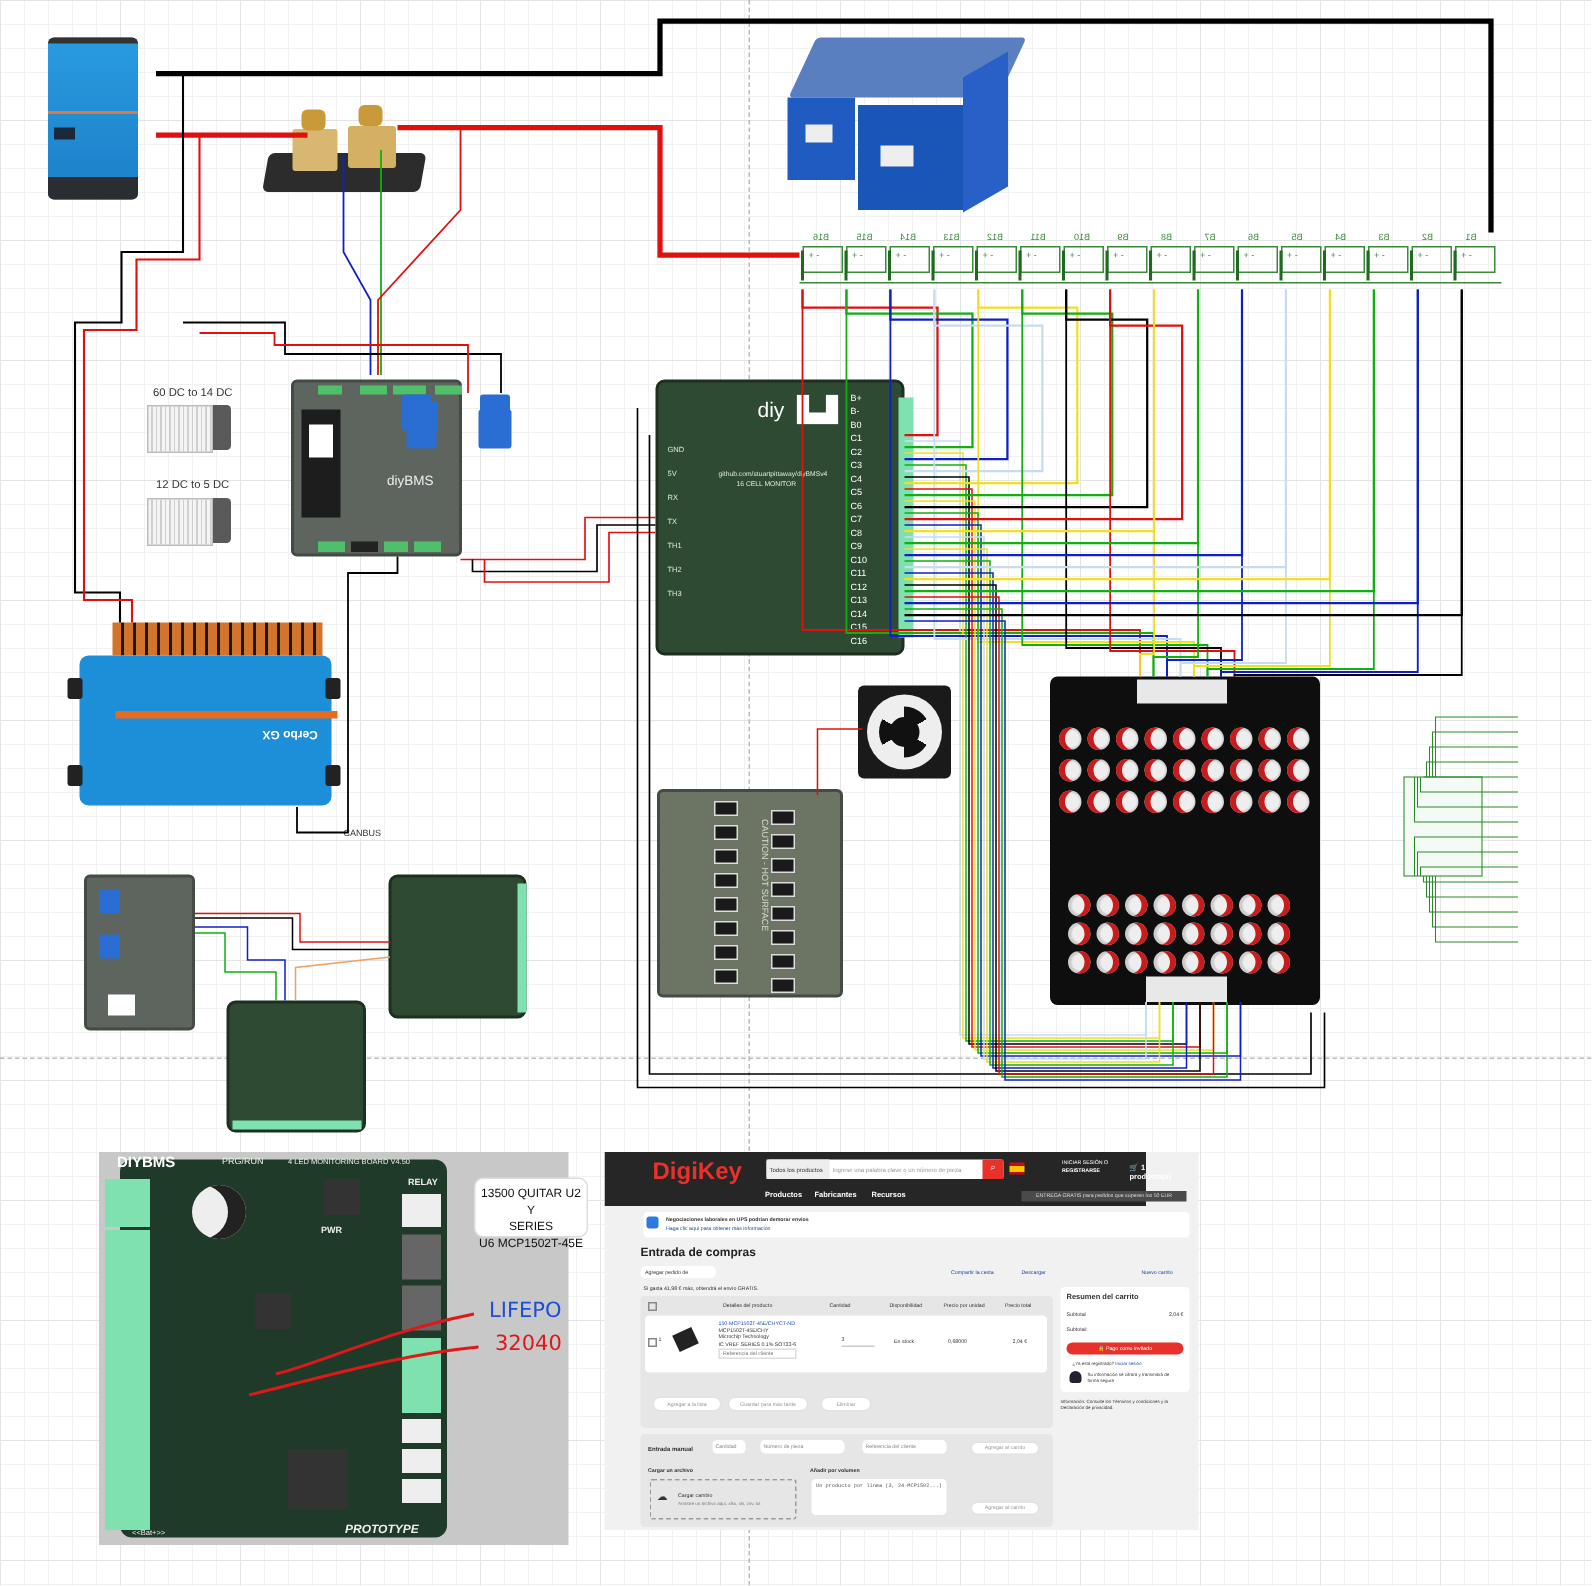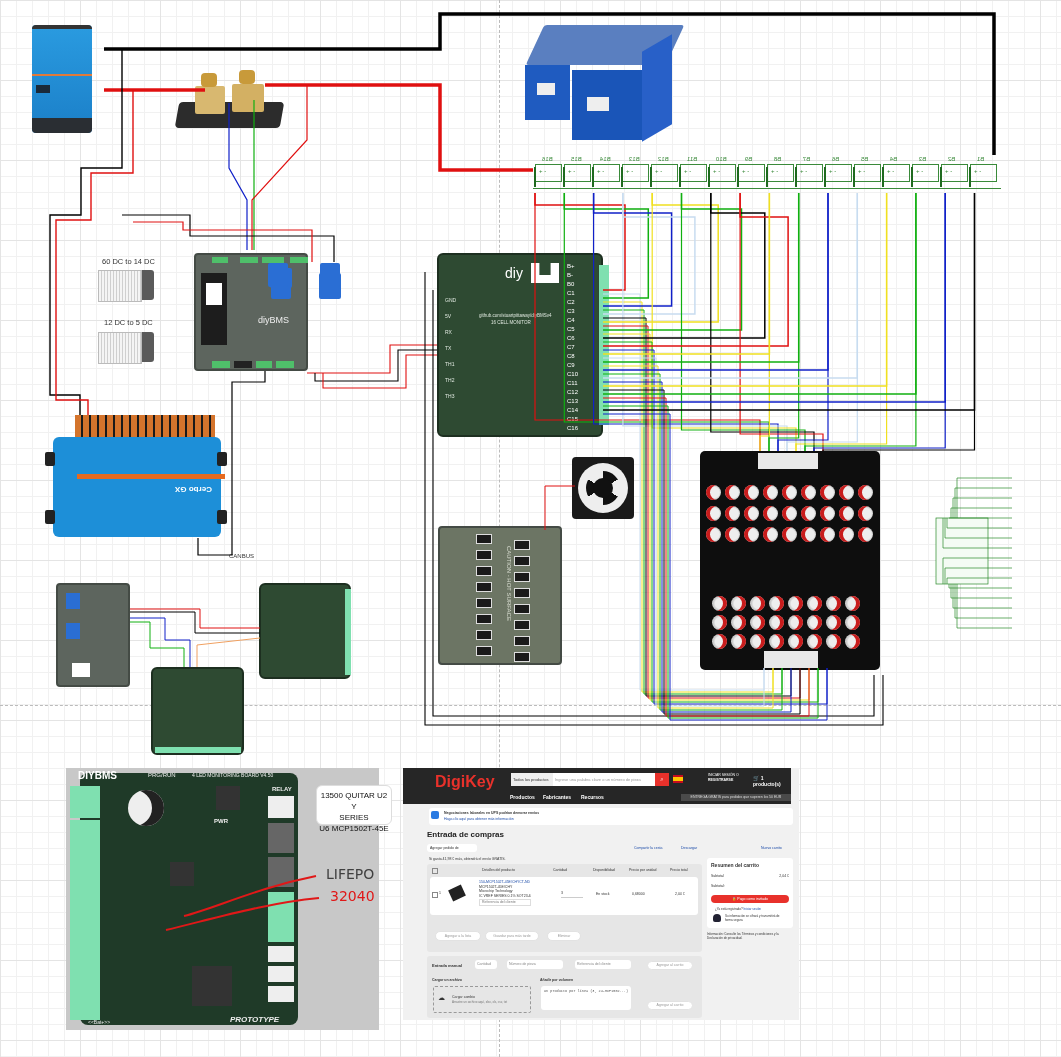--- a/index.html
+++ b/index.html
@@ -18,21 +18,21 @@
   .pcb-green{background:#2e4a32;border:2px solid #1d2f20;border-radius:6px;}
   .pcb-grey{background:#5d655e;border:2px solid #444b45;border-radius:4px;}
   .term{position:absolute;background:#7fe0b0;}
   .silk{position:absolute;color:#dfe8df;font-size:5px;line-height:6px;white-space:pre;}
   .label{position:absolute;font-size:8px;color:#333;}
   .cap{position:absolute;width:15px;height:15px;border-radius:50%;background:radial-gradient(circle at 55% 50%,#eee 0 45%,#ccc 60%);box-shadow:inset 4px 0 0 #c81c1c;}
   .victron{background:linear-gradient(#2a9be0,#1b7fc8);border-radius:4px;}
   .note{position:absolute;background:#fff;border:1px solid #ddd;border-radius:6px;font-size:8px;text-align:center;color:#111;line-height:11px;padding:4px 2px;box-sizing:border-box;}
   
   .dk{position:absolute;left:403px;top:768px;width:396px;height:252px;background:#f1f1f1;overflow:hidden;font-size:4px;color:#333;}
-  .dk-head{position:absolute;left:0;top:0;width:388px;height:36px;background:#262626;}
+  .dk-head{position:absolute;left:0;top:0;width:340px;height:36px;background:#262626;padding-left:21px;}
   .dk-logo{position:absolute;left:32px;top:5px;color:#e8312b;font-weight:bold;font-size:16px;}
   .dk-search{position:absolute;left:108px;top:5px;width:158px;height:13px;background:#fff;border-radius:2px;}
   .dk-search-sel{position:absolute;left:0;top:0;width:42px;height:13px;background:#eee;font-size:4px;line-height:13px;padding-left:2px;box-sizing:border-box;}
   .dk-search-in{position:absolute;left:44px;top:0;width:100px;height:13px;font-size:4px;line-height:13px;color:#999;}
   .dk-search-btn{position:absolute;right:0;top:0;width:14px;height:13px;background:#e8312b;color:#fff;text-align:center;line-height:13px;font-size:6px;}
   .dk-flag{position:absolute;left:270px;top:7px;width:10px;height:8px;background:linear-gradient(#c60b1e 25%,#ffc400 25% 75%,#c60b1e 75%);}
   .dk-white{color:#fff;}
   .dk-card{position:absolute;background:#fff;border-radius:3px;}
   .dk-btn-red{position:absolute;background:#e8312b;color:#fff;border-radius:6px;text-align:center;}
   .dk-btn-ghost{position:absolute;background:#fff;border:1px solid #e2e2e2;border-radius:6px;color:#999;text-align:center;line-height:8px;}
@@ -375,21 +375,21 @@
   <div style="position:absolute;left:82px;top:4px;color:#eee;font-size:6px">PRG/RUN</div>
   <div style="position:absolute;left:126px;top:4px;color:#eee;font-size:5px">4 LED MONITORING BOARD V4.50</div>
   <div style="position:absolute;left:206px;top:18px;color:#eee;font-size:6px;font-weight:bold">RELAY</div>
   <div style="position:absolute;left:148px;top:50px;color:#eee;font-size:6px;font-weight:bold">PWR</div>
   <div style="position:absolute;left:164px;top:247px;color:#eee;font-size:8px;font-weight:bold;font-style:italic">PROTOTYPE</div>
   <div style="position:absolute;left:22px;top:251px;color:#eee;font-size:5px">&lt;&lt;Bat+&gt;&gt;</div>
   <svg style="position:absolute;left:0;top:0" width="313" height="262">
     <path d="M118 148 C150 140,190 120,250 108" stroke="#e01818" stroke-width="2" fill="none"></path>
     <path d="M100 162 C150 150,200 135,253 130" stroke="#e01818" stroke-width="2" fill="none"></path>
   </svg>
-  <div style="position:absolute;left:260px;top:98px;color:#404040;font-size:14px;font-family:'DejaVu Sans',sans-serif">LIFEPO</div>
+  <div style="position:absolute;left:260px;top:98px;color:#1d4ed8;font-size:14px;font-family:'DejaVu Sans',sans-serif">LIFEPO</div>
   <div style="position:absolute;left:264px;top:120px;color:#e01818;font-size:14px;font-family:'DejaVu Sans',sans-serif">32040</div>
 </div>
 <div class="note" style="left:316px;top:785px;width:76px;height:40px">
   <div>13500 QUITAR U2 Y</div>
   <div>SERIES</div>
   <div>U6 MCP1502T-45E</div>
 </div>
 
 <div class="dk">
   <div class="dk-head">

